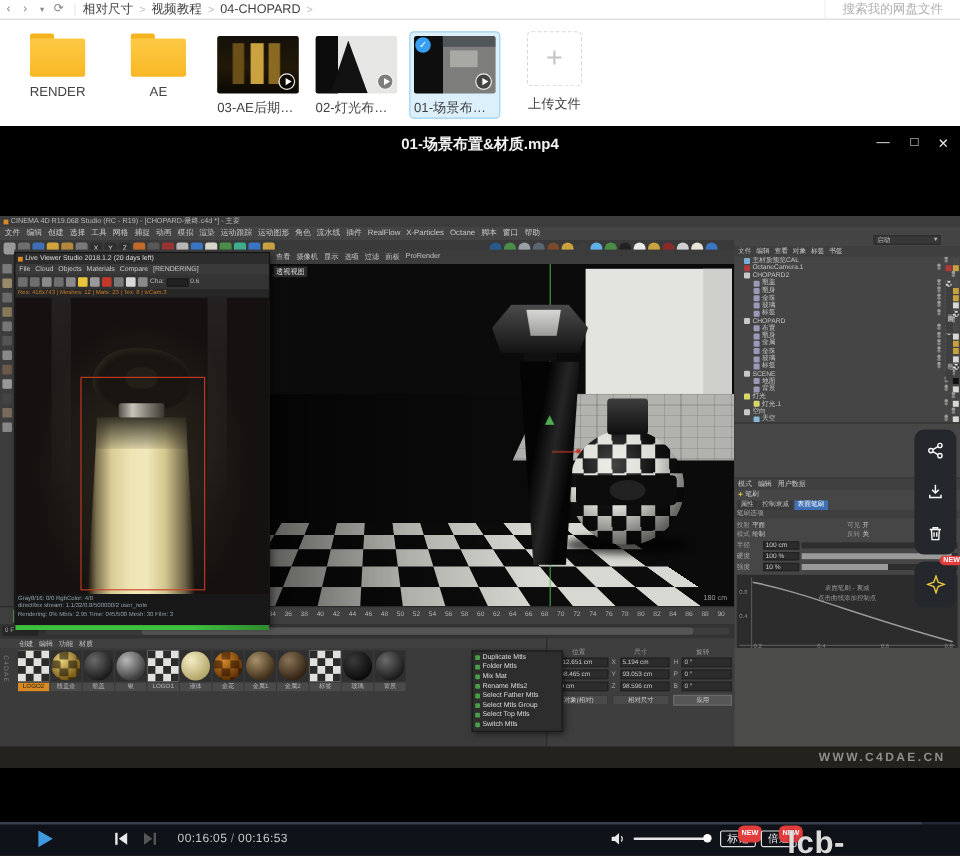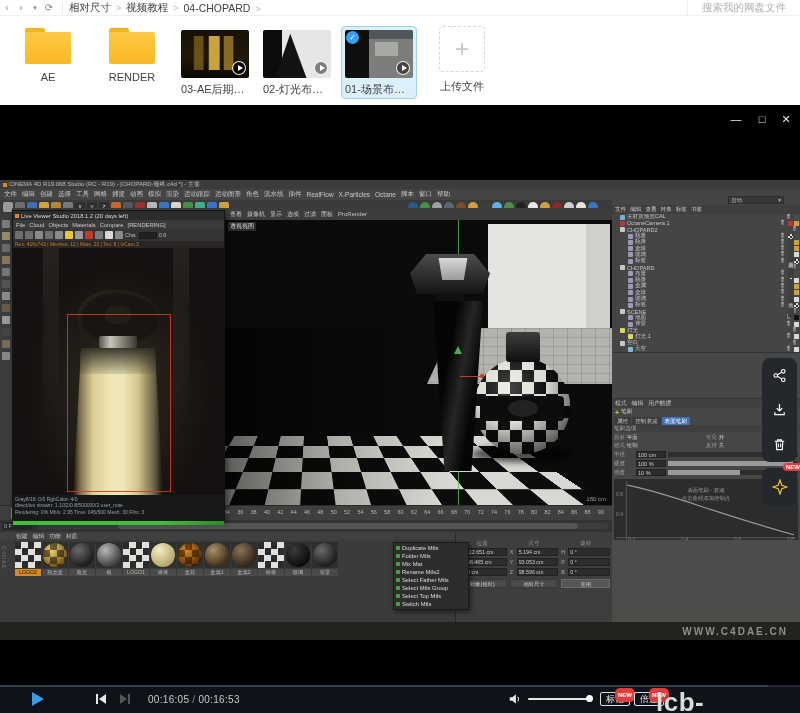--- a/index.html
+++ b/index.html
@@ -227,25 +227,25 @@
         <span class="crumb">视频教程</span>
         <span class="crumb">04-CHOPARD</span>
       </div>
     <div class="search">搜索我的网盘文件</div>
   </div>
 
   <div class="filerow">
     <div style="display:flex">
         <div class="cell">
         <div class="folder"></div>
-        <div class="flabel">AE</div>
+        <div class="flabel">RENDER</div>
       </div>
         <div class="cell">
         <div class="folder"></div>
-        <div class="flabel">RENDER</div>
+        <div class="flabel">AE</div>
       </div>
       </div>
     <div style="display:flex">
         <div class="cell vcell">
         <div class="video-card">
           <div class="thumb thumb-03">
 
             <div class="play-badge">
                 <i></i>
               </div>
@@ -280,20 +280,21 @@
       </div>
     <div class="cell">
       <div class="upload-box">
           <span>+</span>
         </div>
       <div class="flabel">上传文件</div>
     </div>
   </div>
 
   <div class="player">
+    <div class="vtitle">01-场景布置&amp;材质.mp4</div>
     <span class="winbtn" style="right:56px">—</span>
     <span class="winbtn" style="right:30px">□</span>
     <span class="winbtn" style="right:6px">✕</span>
 
     <div class="c4d">
       <div class="c4d-title">
           <span class="dot"></span>
           <span>CINEMA 4D R19.068 Studio (RC - R19) - [CHOPARD-最终.c4d *] - 主要</span>
         </div>
       <div class="c4d-menu">

